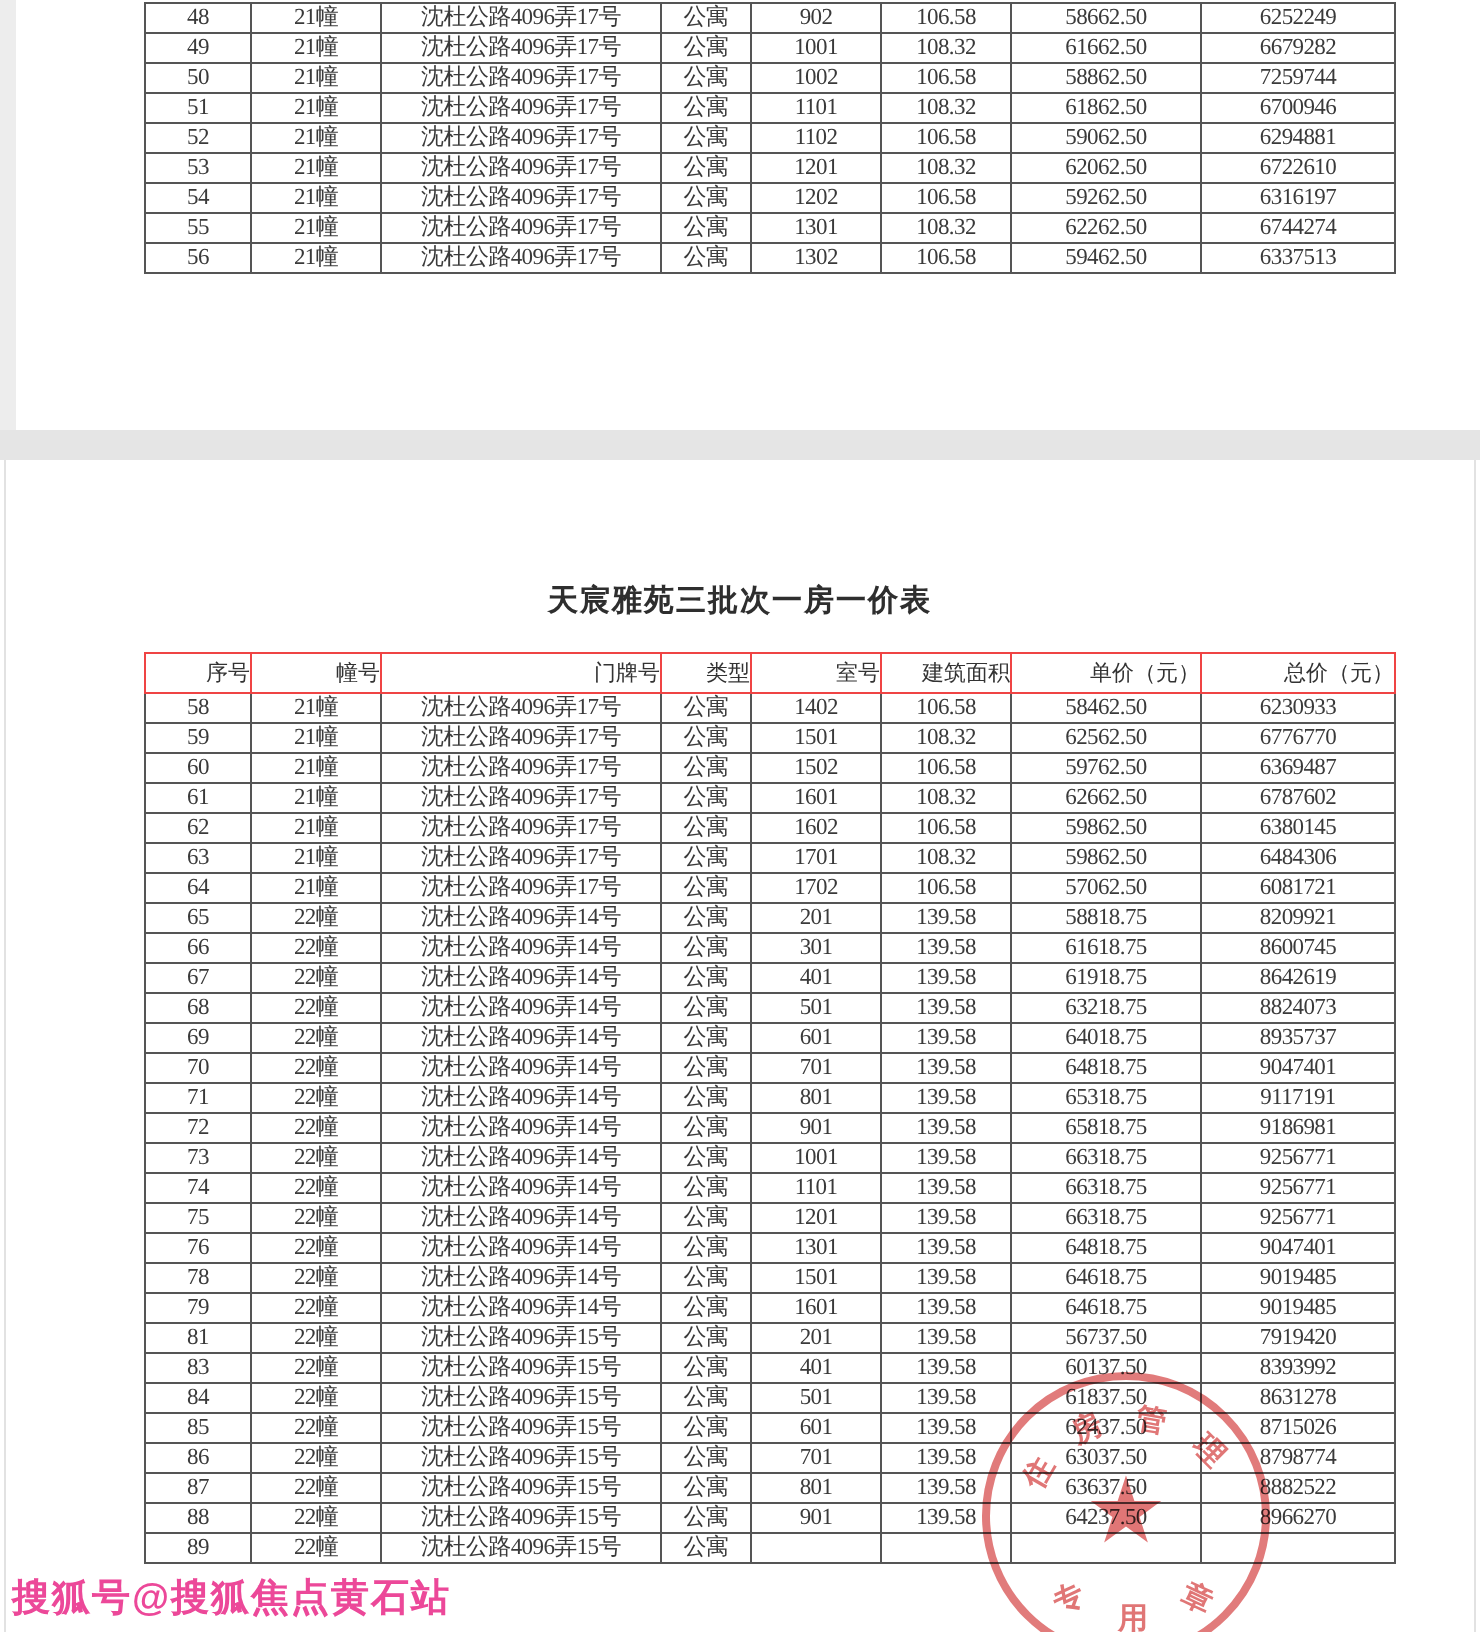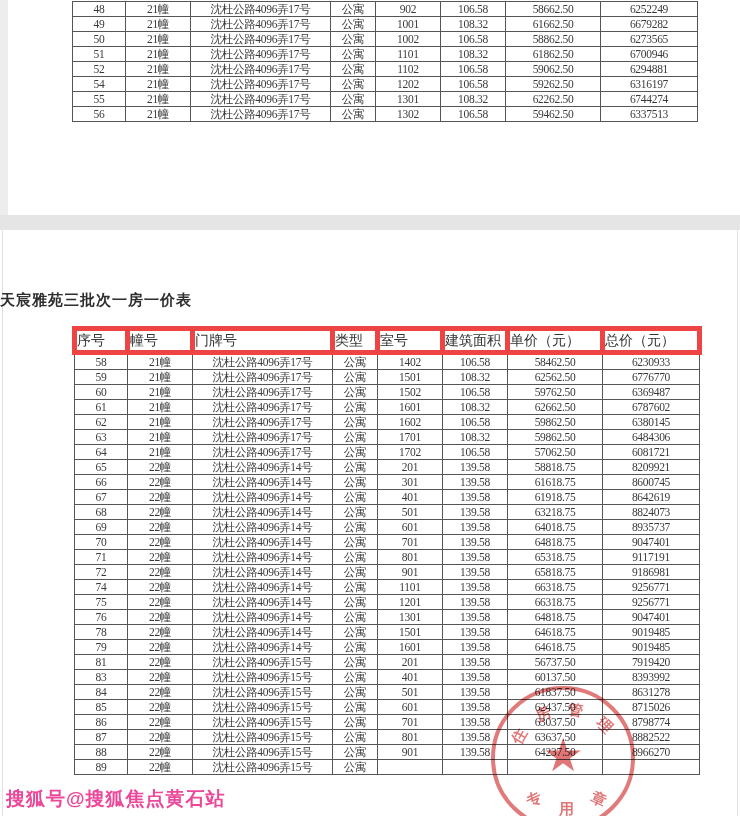--- a/index.html
+++ b/index.html
@@ -8,34 +8,34 @@
     background:#ffffff;
     font-family:"Liberation Serif","DejaVu Serif",serif;
   }
   .page-edge-shade { position:absolute; left:0; top:0; width:8px; height:215px; background:#ededed; }
   .divider-band { position:absolute; left:0; top:215px; width:740px; height:15px; background:#e5e5e5; }
   .edge-line-left  { position:absolute; left:2px;  top:230px; width:1px; height:586px; background:#e2e2e2; }
   .edge-line-right { position:absolute; left:737px; top:230px; width:1px; height:586px; background:#e2e2e2; }
 
   .doc-title {
     position:absolute; left:0; top:291px; width:740px;
-    text-align:left; font-size:15px; font-weight:bold;
+    text-align:center; font-size:15px; font-weight:bold;
     color:#2e2e2e; letter-spacing:1px;
   }
 
   table.price-table {
     position:absolute; left:72px; width:625px;
     border-collapse:collapse; table-layout:fixed;
     color:#3a3a3a;
   }
   #table1 { top:1px;padding-left:32px; }
   #table2 { top:326px; }
   table.price-table th {
-    border:5px solid #ef4444; height:19px; padding:0;
-    font-size:14px; font-weight:normal; text-align:left;
+    border:1px solid #ef4444; height:19px; padding:0;
+    font-size:11px; font-weight:normal; text-align:right;
     white-space:nowrap; overflow:hidden; color:#333;
   }
   table.price-table td {
     border:1px solid #555; height:14px; padding:0;
     font-size:11.5px; line-height:14px; text-align:center;
     white-space:nowrap; overflow:hidden; letter-spacing:-0.3px;
   }
 
   .seal {
     position:absolute; left:491px; top:686px; width:136px; height:136px;
@@ -105,41 +105,51 @@
         <td>6679282</td>
       </tr>
       <tr>
         <td>50</td>
         <td>21幢</td>
         <td>沈杜公路4096弄17号</td>
         <td>公寓</td>
         <td>1002</td>
         <td>106.58</td>
         <td>58862.50</td>
-        <td>6273565</td>
+        <td>7259744</td>
       </tr>
       <tr>
         <td>51</td>
         <td>21幢</td>
         <td>沈杜公路4096弄17号</td>
         <td>公寓</td>
         <td>1101</td>
         <td>108.32</td>
         <td>61862.50</td>
         <td>6700946</td>
       </tr>
       <tr>
         <td>52</td>
         <td>21幢</td>
         <td>沈杜公路4096弄17号</td>
         <td>公寓</td>
         <td>1102</td>
         <td>106.58</td>
         <td>59062.50</td>
         <td>6294881</td>
+      </tr>
+      <tr>
+        <td>53</td>
+        <td>21幢</td>
+        <td>沈杜公路4096弄17号</td>
+        <td>公寓</td>
+        <td>1201</td>
+        <td>108.32</td>
+        <td>62062.50</td>
+        <td>6722610</td>
       </tr>
       <tr>
         <td>54</td>
         <td>21幢</td>
         <td>沈杜公路4096弄17号</td>
         <td>公寓</td>
         <td>1202</td>
         <td>106.58</td>
         <td>59262.50</td>
         <td>6316197</td>
@@ -337,20 +347,30 @@
         <td>72</td>
         <td>22幢</td>
         <td>沈杜公路4096弄14号</td>
         <td>公寓</td>
         <td>901</td>
         <td>139.58</td>
         <td>65818.75</td>
         <td>9186981</td>
       </tr>
       <tr>
+        <td>73</td>
+        <td>22幢</td>
+        <td>沈杜公路4096弄14号</td>
+        <td>公寓</td>
+        <td>1001</td>
+        <td>139.58</td>
+        <td>66318.75</td>
+        <td>9256771</td>
+      </tr>
+      <tr>
         <td>74</td>
         <td>22幢</td>
         <td>沈杜公路4096弄14号</td>
         <td>公寓</td>
         <td>1101</td>
         <td>139.58</td>
         <td>66318.75</td>
         <td>9256771</td>
       </tr>
       <tr>

